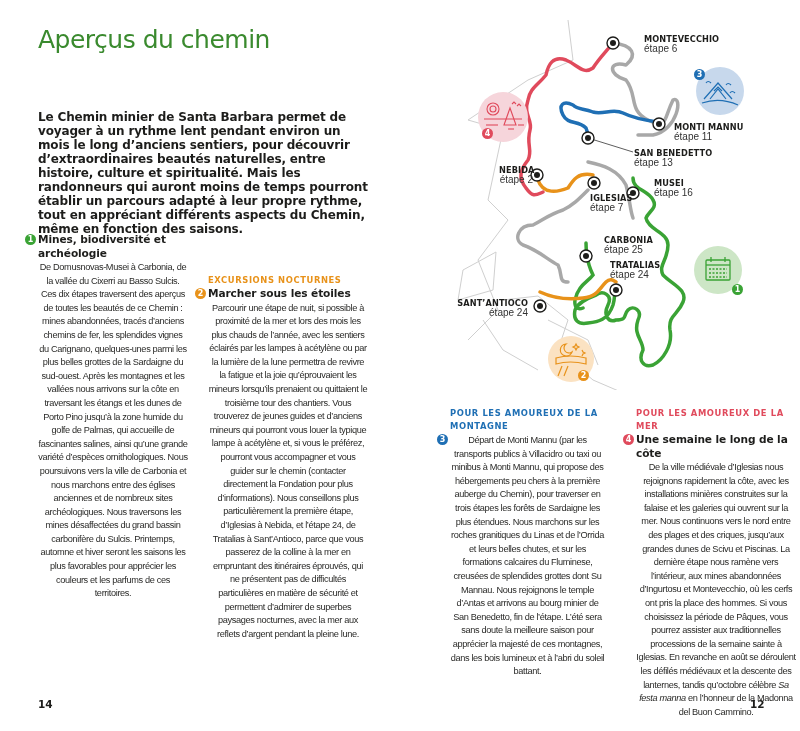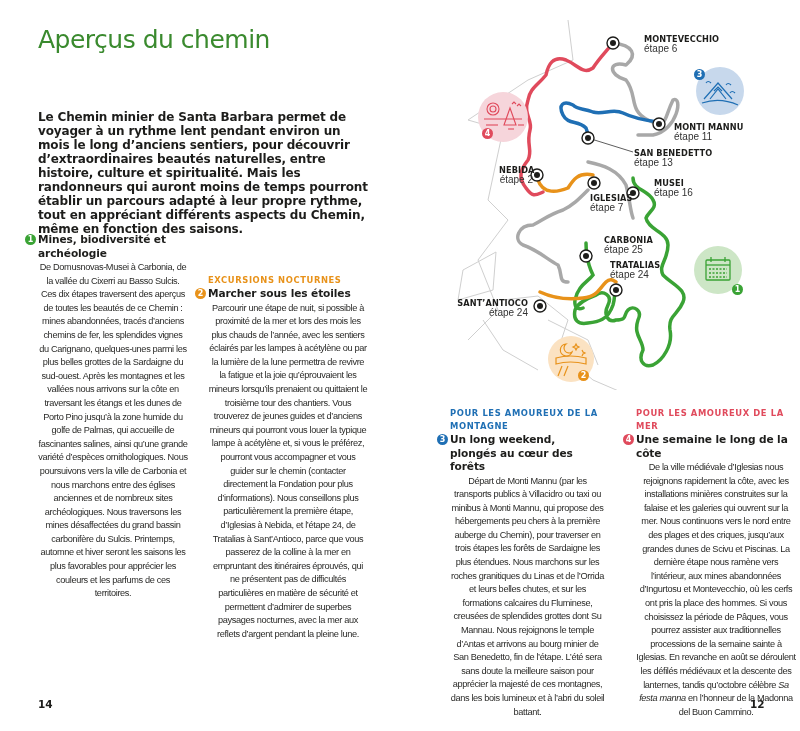--- a/index.html
+++ b/index.html
@@ -92,21 +92,20 @@
     <span class="num-badge">2</span>
     <span>Marcher sous les étoiles</span>
   </div>
   <p class="sec-body">Parcourir une étape de nuit, si possible à proximité de la mer et lors des mois les plus chauds de l’année, avec les sentiers éclairés par les lampes à acétylène ou par la lumière de la lune permettra de revivre la fatigue et la joie qu’éprouvaient les mineurs lorsqu’ils prenaient ou quittaient le troisième tour des chantiers. Vous trouverez de jeunes guides et d’anciens mineurs qui pourront vous louer la typique lampe à acétylène et, si vous le préférez, pourront vous accompagner et vous guider sur le chemin (contacter directement la Fondation pour plus d’informations). Nous conseillons plus particulièrement la première étape, d’Iglesias à Nebida, et l’étape 24, de Tratalias à Sant’Antioco, parce que vous passerez de la colline à la mer en empruntant des itinéraires éprouvés, qui ne présentent pas de difficultés particulières en matière de sécurité et permettent d’admirer de superbes paysages nocturnes, avec la mer aux reflets d’argent pendant la pleine lune.</p>
 </div>
 
 <div class="section" id="sec3">
   <div class="kicker">POUR LES AMOUREUX DE LA MONTAGNE</div>
   <div class="sec-title">
     <span class="num-badge">3</span>
-    <span>Un long weekend, plongés au cœur des forêts</span>
   </div>
   <p class="sec-body">Départ de Monti Mannu (par les transports publics à Villacidro ou taxi ou minibus à Monti Mannu, qui propose des hébergements peu chers à la première auberge du Chemin), pour traverser en trois étapes les forêts de Sardaigne les plus étendues. Nous marchons sur les roches granitiques du Linas et de l’Orrida et leurs belles chutes, et sur les formations calcaires du Fluminese, creusées de splendides grottes dont Su Mannau. Nous rejoignons le temple d’Antas et arrivons au bourg minier de San Benedetto, fin de l’étape. L’été sera sans doute la meilleure saison pour apprécier la majesté de ces montagnes, dans les bois lumineux et à l’abri du soleil battant.</p>
 </div>
 
 <div class="section" id="sec4">
   <div class="kicker">POUR LES AMOUREUX DE LA MER</div>
   <div class="sec-title">
     <span class="num-badge">4</span>
     <span>Une semaine le long de la côte</span>
   </div>

